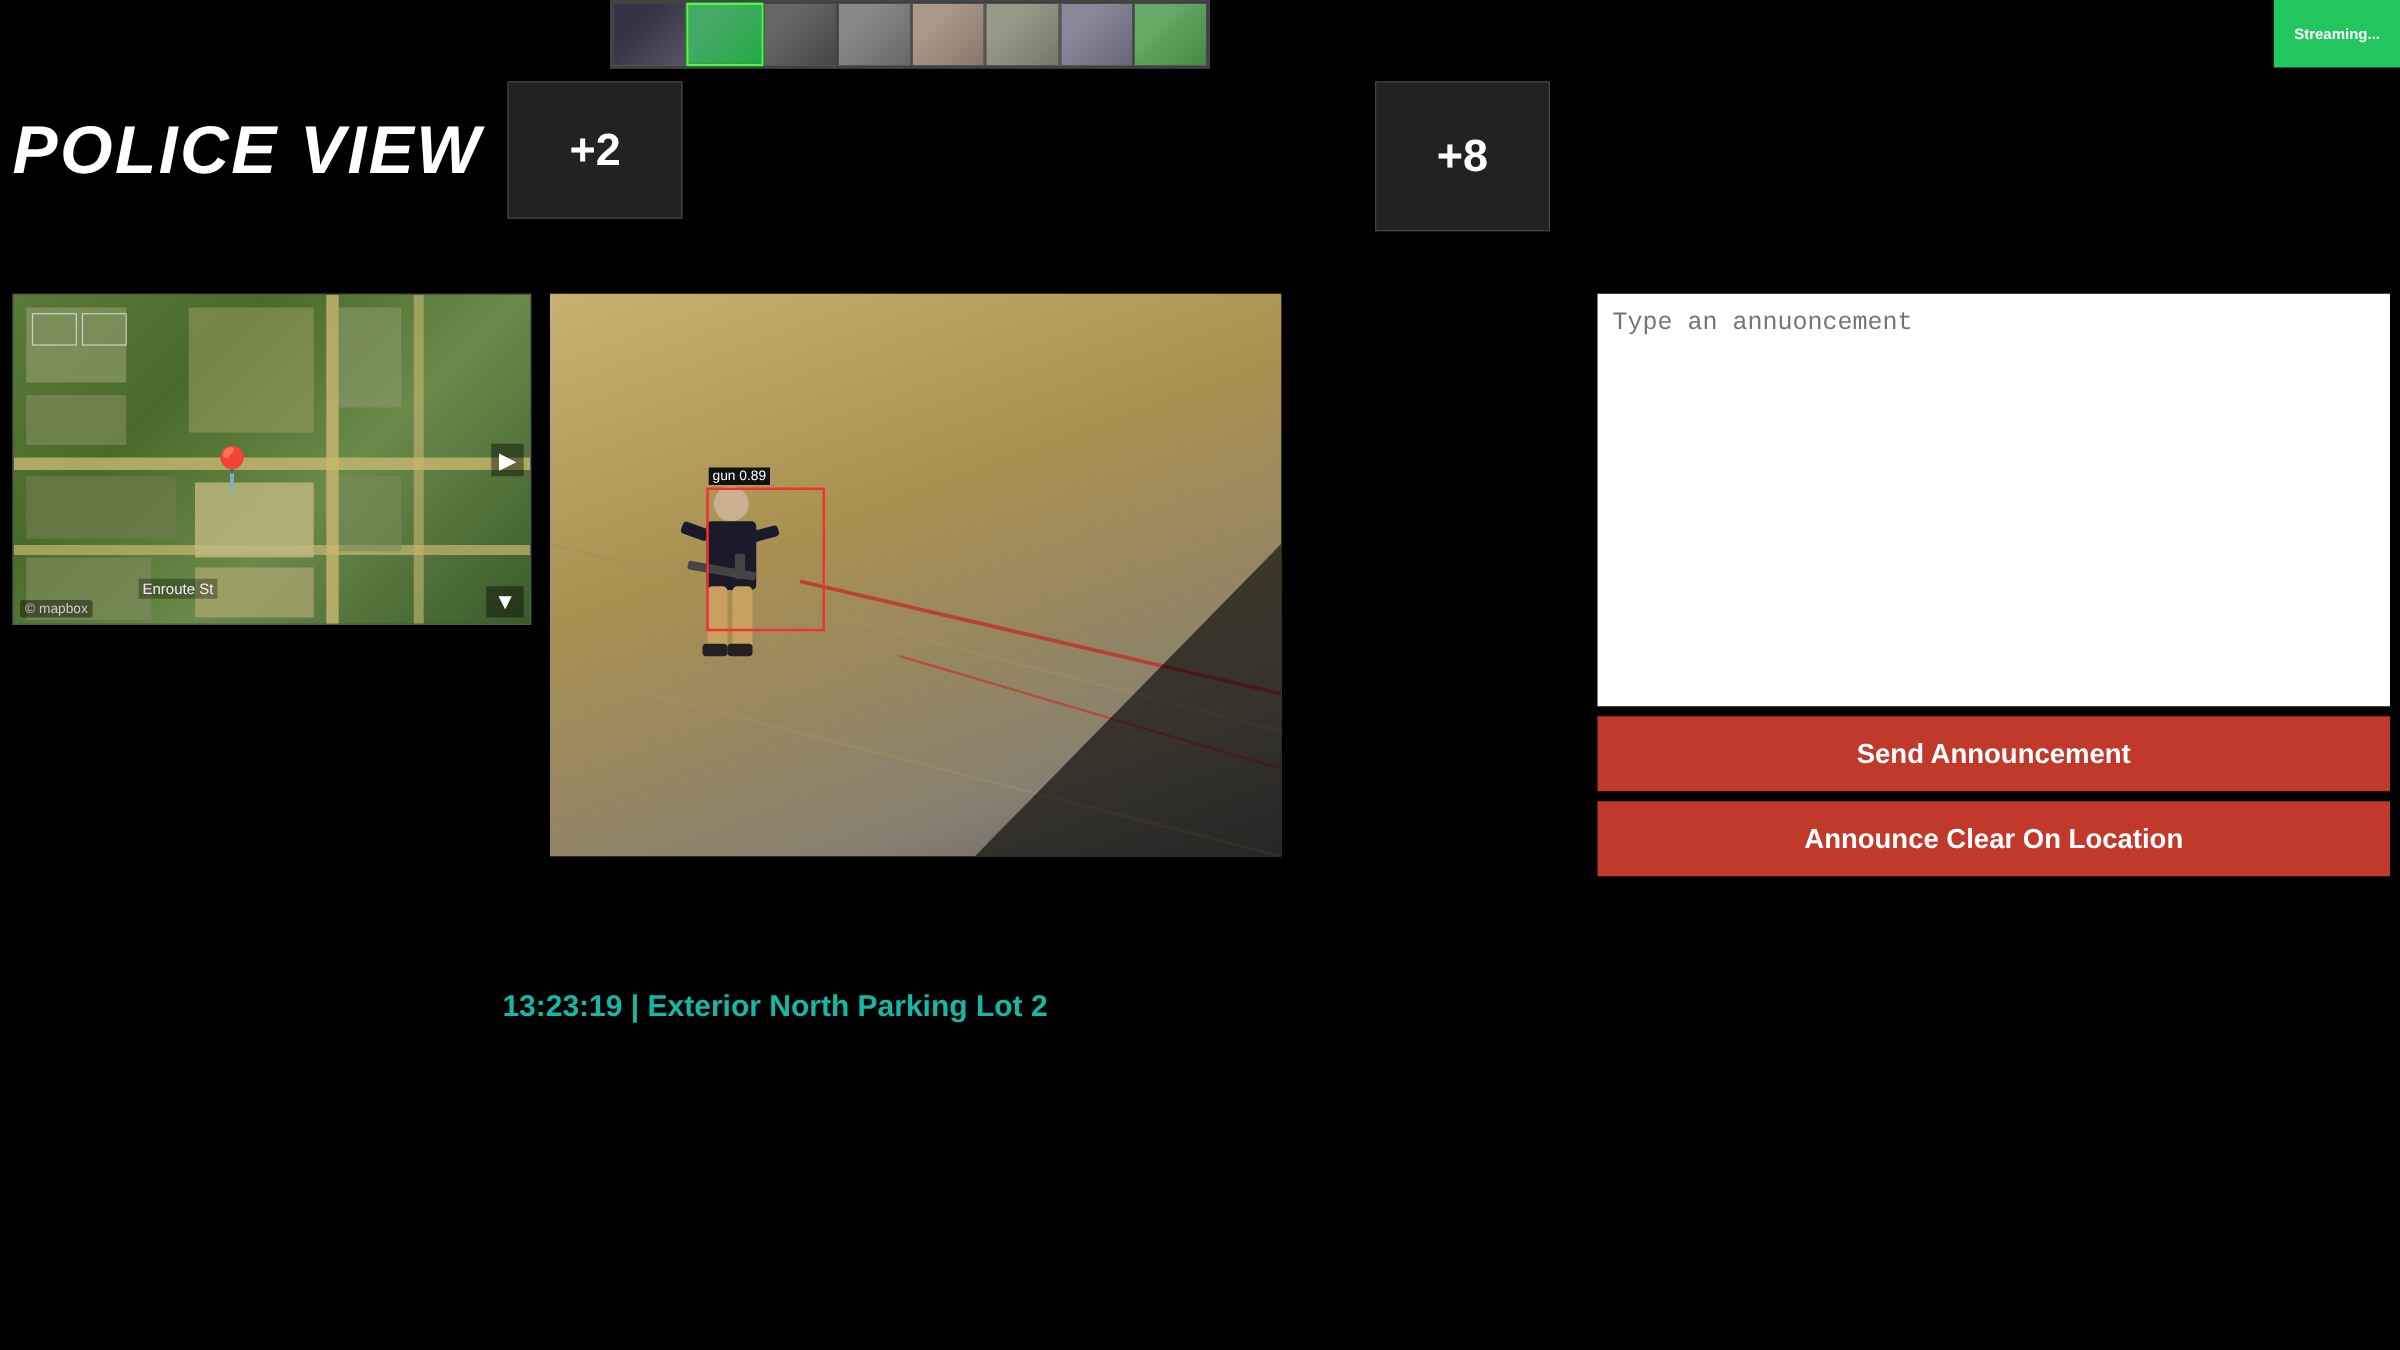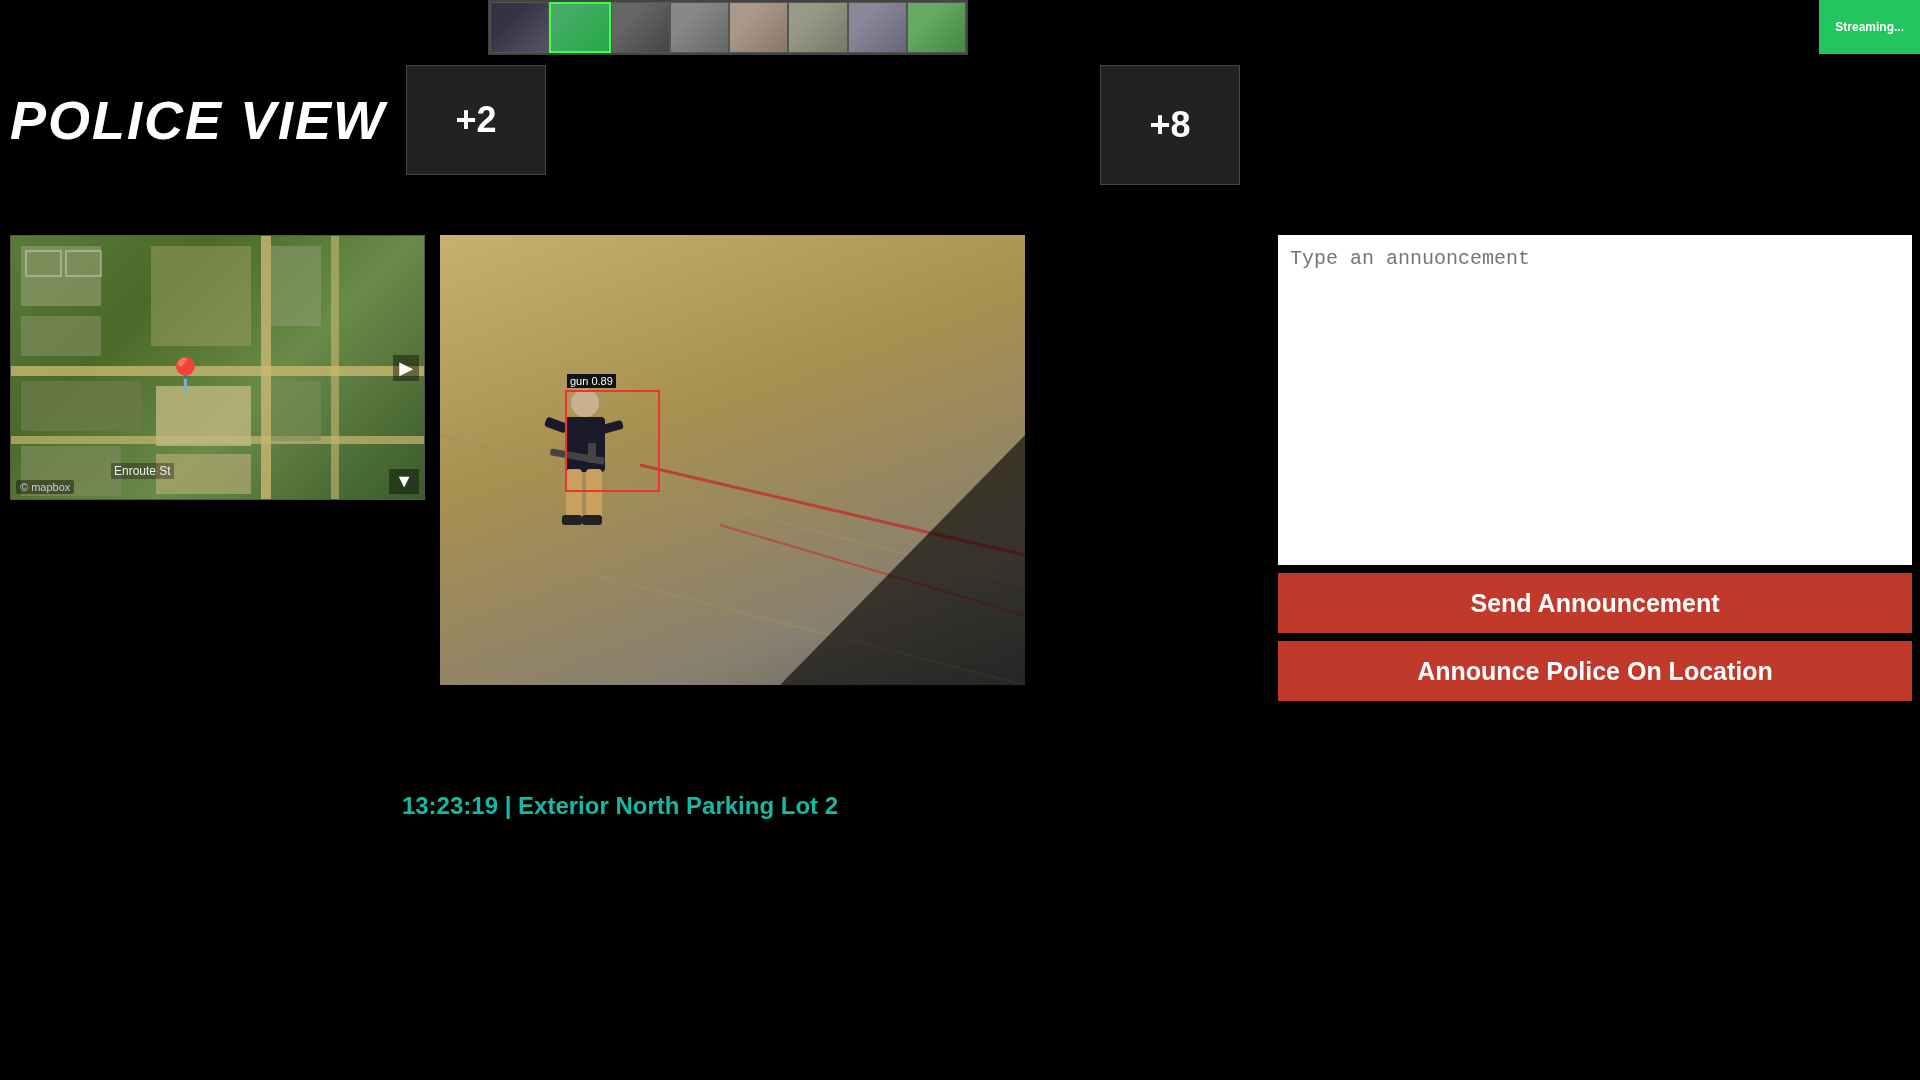--- a/index.html
+++ b/index.html
@@ -177,21 +177,21 @@
       top: 150px;
       width: 90px;
       height: 160px;
     }
     
     #detection-box {
       position: absolute;
       left: 125px;
       top: 155px;
       width: 95px;
-      height: 102px;
+      height: 115px;
       border: 2px solid #e33;
     }
     #detection-label {
       position: absolute;
       top: -18px;
       left: 0;
       background: #111;
       color: #fff;
       font-size: 11px;
       padding: 1px 3px;
@@ -217,21 +217,21 @@
       border: none;
       resize: none;
       font-size: 20px;
       padding: 12px;
       font-family: 'Courier New', monospace;
       outline: none;
     }
     .action-btn {
       width: 100%;
       height: 60px;
-      font-size: 25px;
+      font-size: 22px;
       font-weight: bold;
       color: #fff;
       border: none;
       cursor: pointer;
       margin-top: 8px;
       display: flex;
       align-items: center;
       justify-content: center;
     }
     .btn-red { background: #c0392b; }
@@ -396,15 +396,15 @@
 <div id="timestamp">
   <span>13:23:19 | Exterior North Parking Lot 2</span>
 </div>
 
 <div id="right-panel">
   <textarea id="announcement-textarea" placeholder="Type an annuoncement" style=""></textarea>
 
   <button class="action-btn btn-red">Send Announcement</button>
 
 
-  <button class="action-btn btn-red">Announce Police On Location</button>
+  <button class="action-btn btn-red">Announce Clear On Location</button>
 
 </div>
 
 </body></html>

